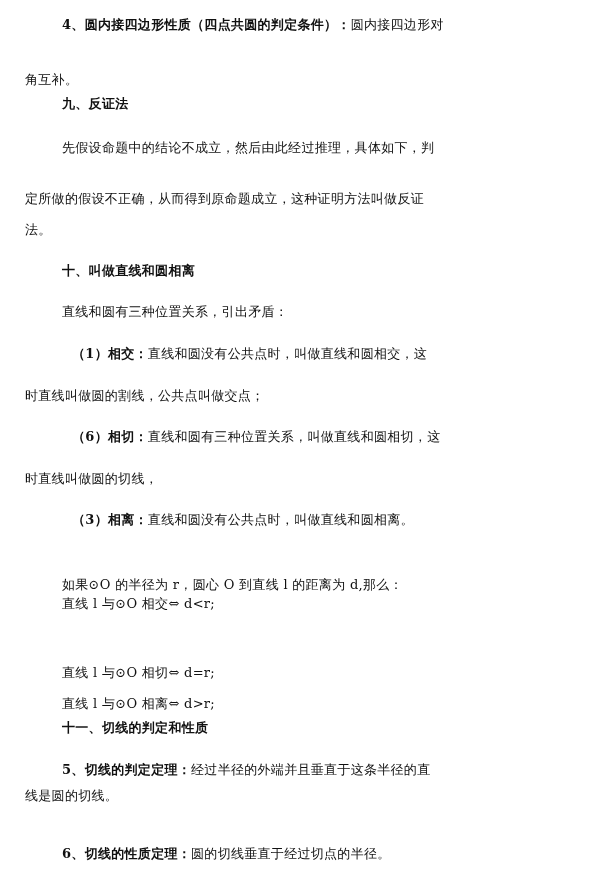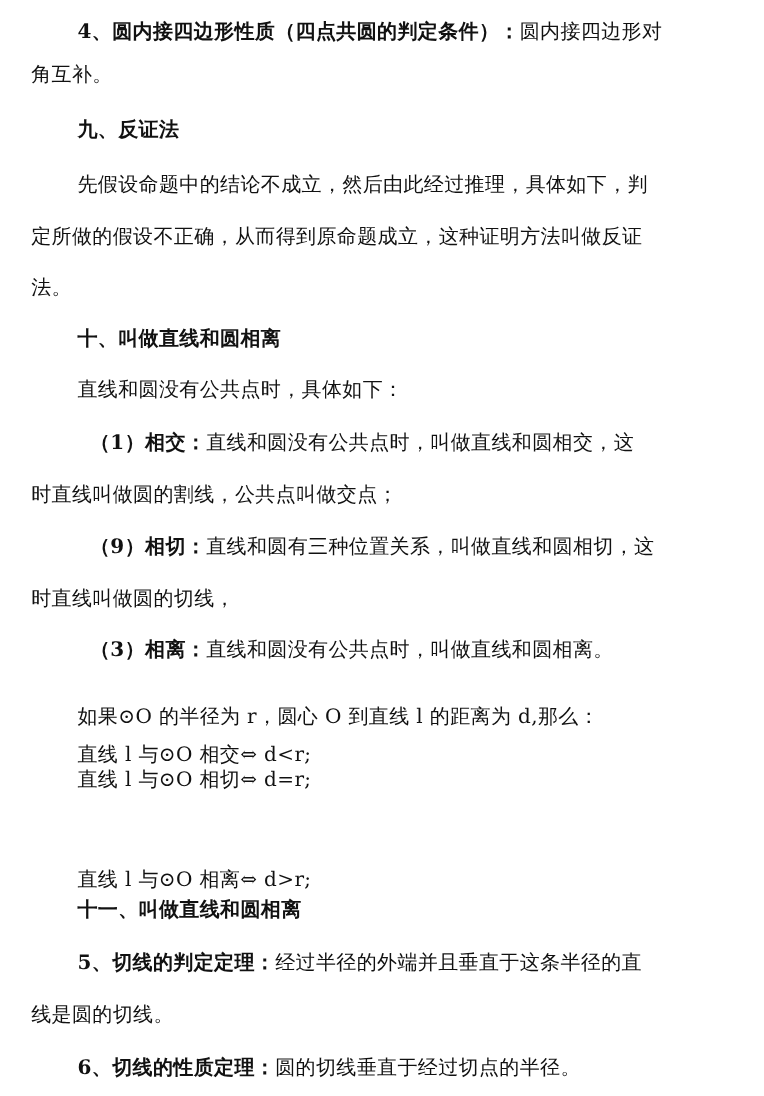--- a/index.html
+++ b/index.html
@@ -3,48 +3,48 @@
   <meta charset="utf-8">
   <style>
     html, body { margin: 0; padding: 0; background: #ffffff; }
     body {
       width: 611px; height: 877px; overflow: hidden; position: relative;
       font-family: "DejaVu Serif", "Liberation Serif", serif;
       color: #111111;
     }
     .line {
       position: absolute; left: 25px; right: 22px;
-      font-size: 16px; line-height: 24px; white-space: nowrap;
+      font-size: 13px; line-height: 24px; white-space: nowrap;
       letter-spacing: 0.3px;
     }
     .indent { left: 62px; }
     .indent2 { left: 72px; }
     .b { font-weight: bold; }
   </style>
 </head>
 <body>
 
 <div>
   <div class="line indent" style="top:13px"><span class="b">4、圆内接四边形性质（四点共圆的判定条件）：</span><span>圆内接四边形对</span></div>
-  <div class="line" style="top:48px"><span>角互补。</span></div>
+  <div class="line" style="top:68px"><span>角互补。</span></div>
 
   <div class="line indent b" style="top:92px">九、反证法</div>
   <div class="line indent" style="top:136px"><span>先假设命题中的结论不成立，然后由此经过推理，具体如下，判</span></div>
-  <div class="line" style="top:177px"><span>定所做的假设不正确，从而得到原命题成立，这种证明方法叫做反证</span></div>
+  <div class="line" style="top:187px"><span>定所做的假设不正确，从而得到原命题成立，这种证明方法叫做反证</span></div>
   <div class="line" style="top:218px"><span>法。</span></div>
 
   <div class="line indent b" style="top:259px">十、叫做直线和圆相离</div>
-  <div class="line indent" style="top:300px"><span>直线和圆没有公共点时，具体如下：</span></div>
+  <div class="line indent" style="top:300px"><span>直线和圆有三种位置关系，引出矛盾：</span></div>
   <div class="line indent2" style="top:342px"><span class="b">（1）相交：</span><span>直线和圆没有公共点时，叫做直线和圆相交，这</span></div>
   <div class="line" style="top:384px"><span>时直线叫做圆的割线，公共点叫做交点；</span></div>
-  <div class="line indent2" style="top:425px"><span class="b">（9）相切：</span><span>直线和圆有三种位置关系，叫做直线和圆相切，这</span></div>
+  <div class="line indent2" style="top:425px"><span class="b">（6）相切：</span><span>直线和圆有三种位置关系，叫做直线和圆相切，这</span></div>
   <div class="line" style="top:467px"><span>时直线叫做圆的切线，</span></div>
   <div class="line indent2" style="top:508px"><span class="b">（3）相离：</span><span>直线和圆没有公共点时，叫做直线和圆相离。</span></div>
-  <div class="line indent" style="top:561px"><span>如果⊙O 的半径为 r，圆心 O 到直线 l 的距离为 d,那么：</span></div>
+  <div class="line indent" style="top:573px"><span>如果⊙O 的半径为 r，圆心 O 到直线 l 的距离为 d,那么：</span></div>
   <div class="line indent" style="top:592px"><span>直线 l 与⊙O 相交⇔ d&lt;r;</span></div>
-  <div class="line indent" style="top:612px"><span>直线 l 与⊙O 相切⇔ d=r;</span></div>
+  <div class="line indent" style="top:661px"><span>直线 l 与⊙O 相切⇔ d=r;</span></div>
   <div class="line indent" style="top:692px"><span>直线 l 与⊙O 相离⇔ d&gt;r;</span></div>
 
-  <div class="line indent b" style="top:716px">十一、叫做直线和圆相离</div>
+  <div class="line indent b" style="top:716px">十一、切线的判定和性质</div>
   <div class="line indent" style="top:758px"><span class="b">5、切线的判定定理：</span><span>经过半径的外端并且垂直于这条半径的直</span></div>
-  <div class="line" style="top:800px"><span>线是圆的切线。</span></div>
+  <div class="line" style="top:784px"><span>线是圆的切线。</span></div>
   <div class="line indent" style="top:842px"><span class="b">6、切线的性质定理：</span><span>圆的切线垂直于经过切点的半径。</span></div>
 </div>
 
 </body></html>

